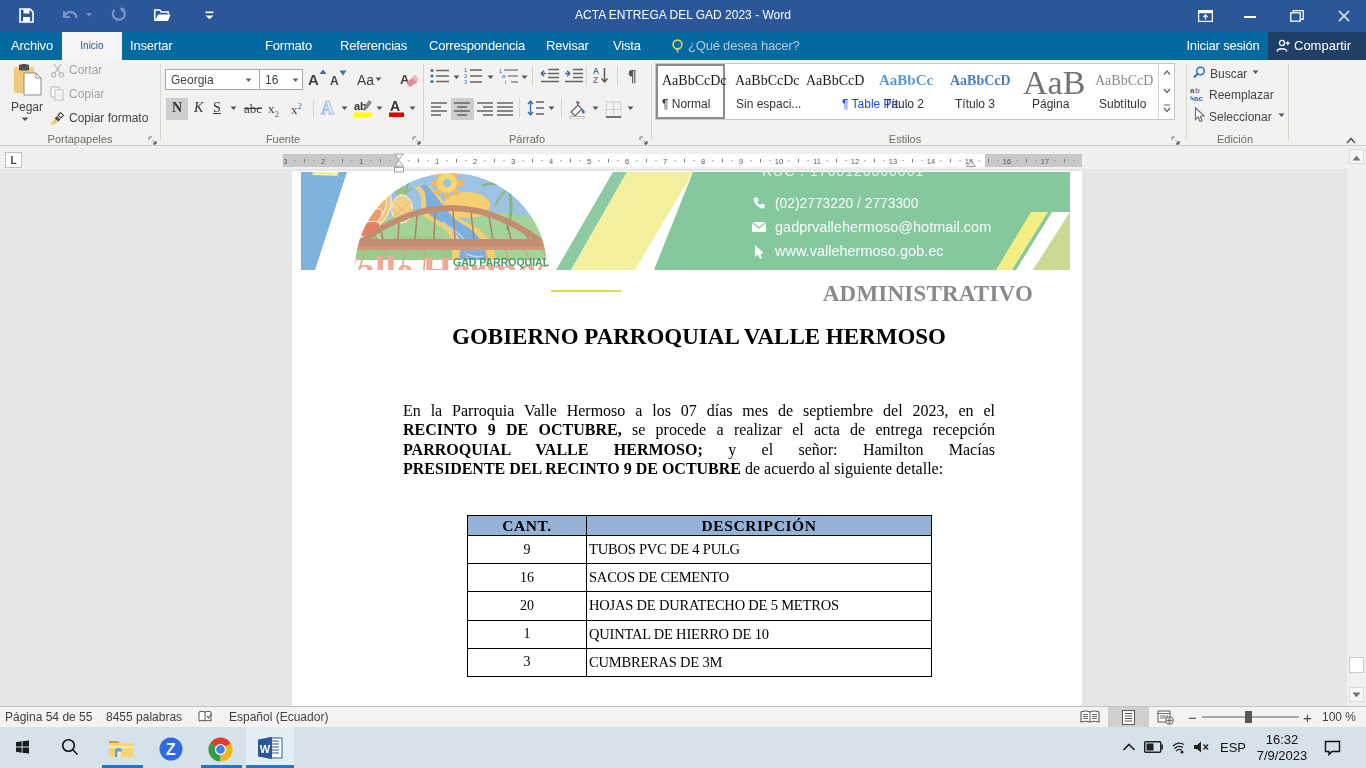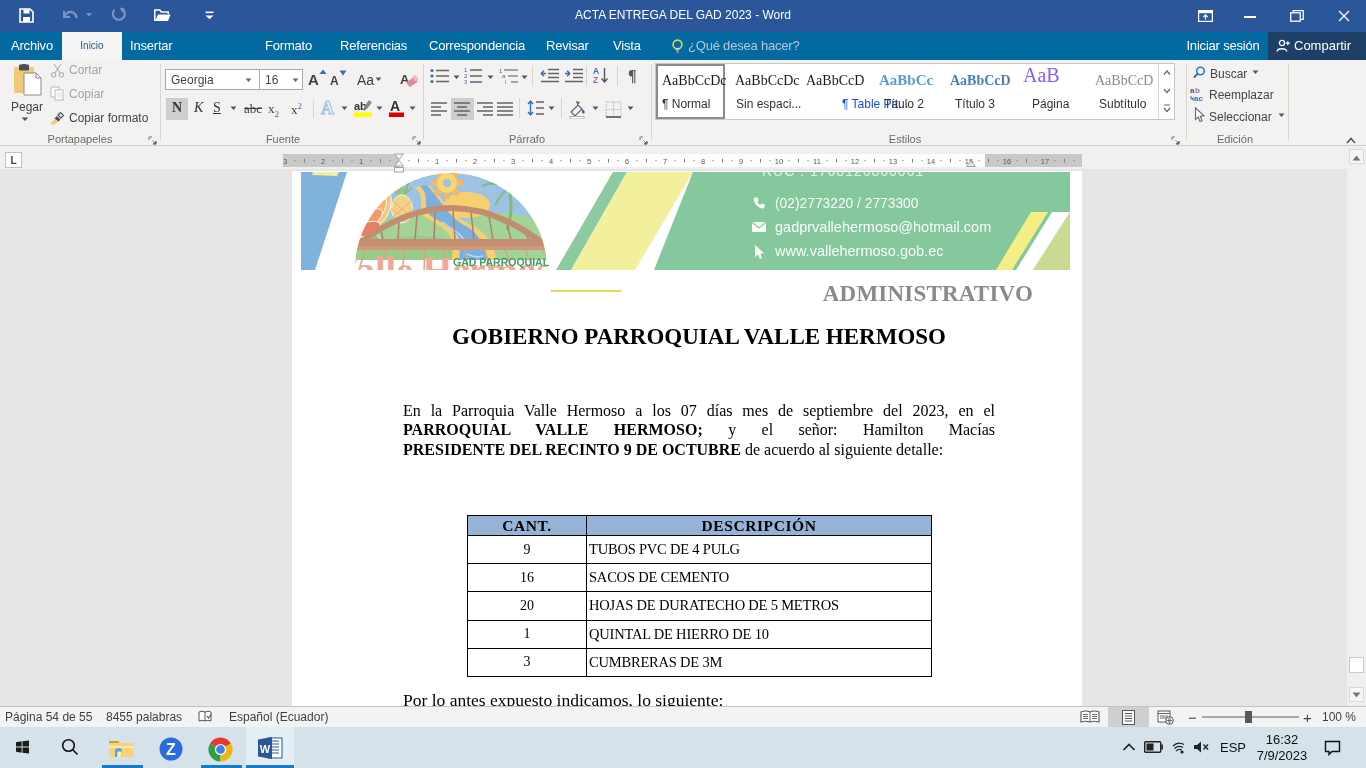--- a/index.html
+++ b/index.html
@@ -323,21 +323,21 @@
     <div class="abs serif" style="left:662px;top:13px;font-size:14px;color:#1a1a1a;">AaBbCcDc</div>
     <div class="rtext" style="left:662px;top:37px;color:#333;">¶ Normal</div>
     <div class="abs serif" style="left:735px;top:13px;font-size:14px;color:#1a1a1a;">AaBbCcDc</div>
     <div class="rtext" style="left:736px;top:37px;color:#333;">Sin espaci...</div>
     <div class="abs serif" style="left:806px;top:13px;font-size:14px;color:#1a1a1a;">AaBbCcD</div>
     <div class="rtext" style="left:842px;top:37px;color:#1d4ed8;">¶ Table Pa...</div>
     <div class="abs serif" style="left:879px;top:12px;font-size:15px;font-weight:bold;color:#5b9bd5;">AaBbCc</div>
     <div class="rtext" style="left:884px;top:37px;color:#333;">Título 2</div>
     <div class="abs serif" style="left:950px;top:13px;font-size:14px;font-weight:bold;color:#4a7ebb;">AaBbCcD</div>
     <div class="rtext" style="left:955px;top:37px;color:#333;">Título 3</div>
-    <div class="abs serif" style="left:1023px;top:4px;font-size:20px;color:#8b5cf6;">AaB</div>
+    <div class="abs serif" style="left:1023px;top:4px;font-size:34px;color:#737373;">AaB</div>
     <div class="rtext" style="left:1032px;top:37px;color:#333;">Página</div>
     <div class="abs serif" style="left:1095px;top:13px;font-size:14px;color:#8a8a8a;">AaBbCcD</div>
     <div class="rtext" style="left:1099px;top:37px;color:#333;">Subtítulo</div>
     <div class="abs" style="left:1158px;top:4px;width:16px;height:55px;border-left:1px solid #d8d6d3;">
       <svg class="abs" style="left:4px;top:6px" width="8" height="6" viewBox="0 0 8 6">
           <path d="M1 4.5 L4 1 L7 4.5" stroke="#666" stroke-width="1.2" fill="none"></path>
         </svg>
       <svg class="abs" style="left:4px;top:24px" width="8" height="6" viewBox="0 0 8 6">
           <path d="M1 1 L4 4.5 L7 1" stroke="#666" stroke-width="1.2" fill="none"></path>
         </svg>
@@ -585,20 +585,21 @@
         </g>
       </svg>
 
       <div class="abs" style="left:259px;top:119px;width:70px;height:2px;background:#e6d94e;"></div>
       <div class="abs serif" style="right:49px;top:110px;font-size:23px;font-weight:bold;color:#8a8a8a;letter-spacing:0.2px;">ADMINISTRATIVO</div>
       <div class="abs serif" style="left:111px;top:154px;width:592px;text-align:center;font-weight:bold;font-size:23px;line-height:24.6px;color:#000;">
         <div>GOBIERNO PARROQUIAL VALLE HERMOSO</div>
       </div>
       <div class="abs serif" id="para" style="left:111px;top:230px;width:592px;font-size:16px;line-height:19.3px;color:#000;">
         <div class="jline">En la Parroquia Valle Hermoso a los 07 días mes de septiembre del 2023, en el</div>
+        <div class="jline"><b>RECINTO 9 DE OCTUBRE,</b> se procede a realizar el acta de entrega recepción</div>
         <div class="jline"><b>PARROQUIAL VALLE HERMOSO;</b> y el señor: Hamilton Macías</div>
         <div><b>PRESIDENTE DEL RECINTO 9 DE OCTUBRE</b> de acuerdo al siguiente detalle:</div>
       </div>
       <table class="abs serif" id="dtable" style="left:175px;top:344px;">
         <tbody>
             <tr class="th">
               <td style="width:119px;">CANT.</td>
               <td style="width:345px;">DESCRIPCIÓN</td>
             </tr>
         <tr>
@@ -616,21 +617,20 @@
         <tr>
               <td>1</td>
               <td>QUINTAL DE HIERRO DE 10</td>
             </tr>
         <tr>
               <td>3</td>
               <td>CUMBRERAS DE 3M</td>
             </tr>
       </tbody>
         </table>
-      <div class="abs serif" style="left:111px;top:519px;font-size:17.5px;color:#000;">Por lo antes expuesto indicamos, lo siguiente:</div>
     </div>
   </div>
   <div class="abs" id="statusbar">
     <div class="abs" style="left:5px;top:3px;">Página 54 de 55</div>
     <div class="abs" style="left:106px;top:3px;">8455 palabras</div>
     <svg class="abs" style="left:198px;top:3px" width="15" height="14" viewBox="0 0 15 14">
       <path d="M1 2 Q4 0.5 7 2 L7 11 Q4 9.5 1 11 z M7 2 Q10 0.5 13 2 L13 11 Q10 9.5 7 11" fill="#fff" stroke="#555" stroke-width="1"></path>
       <path d="M9 6 l1.5 2 l3 -4" stroke="#555" stroke-width="1.2" fill="none"></path>
     </svg>
     <div class="abs" style="left:229px;top:3px;">Español (Ecuador)</div>

